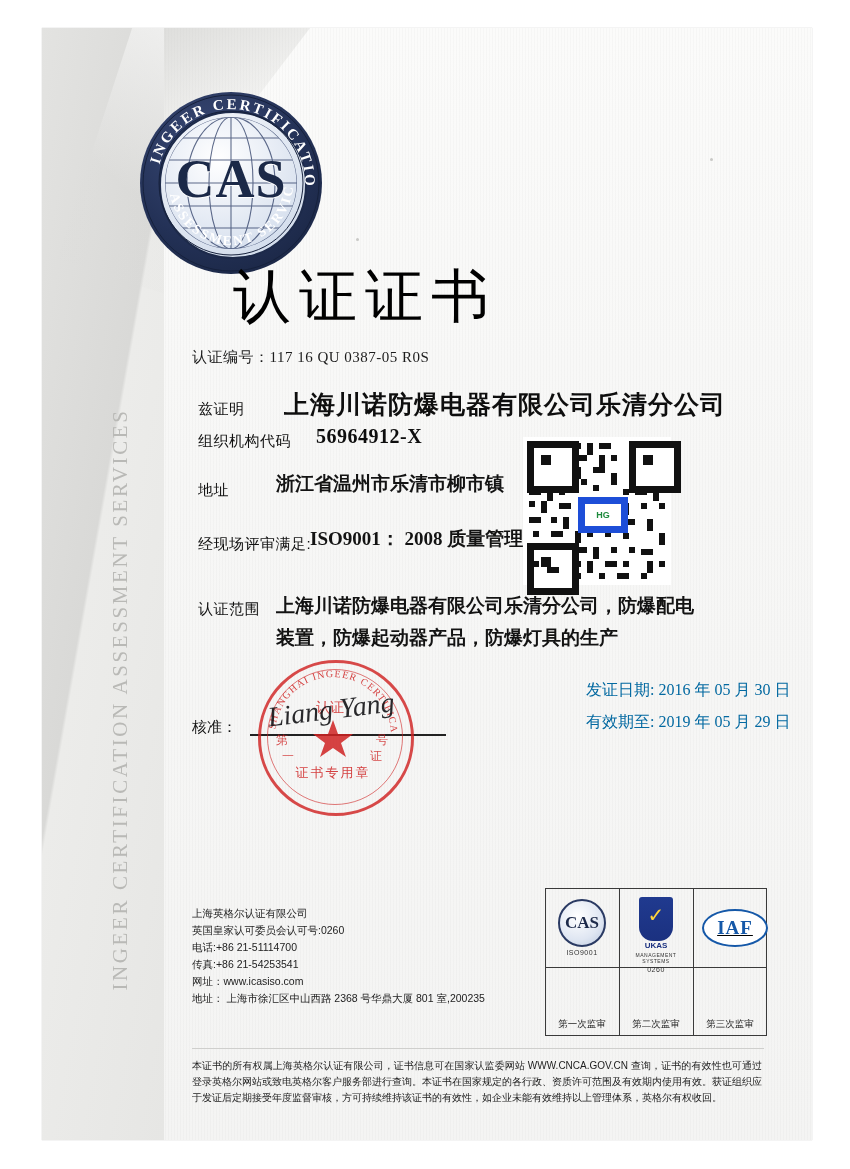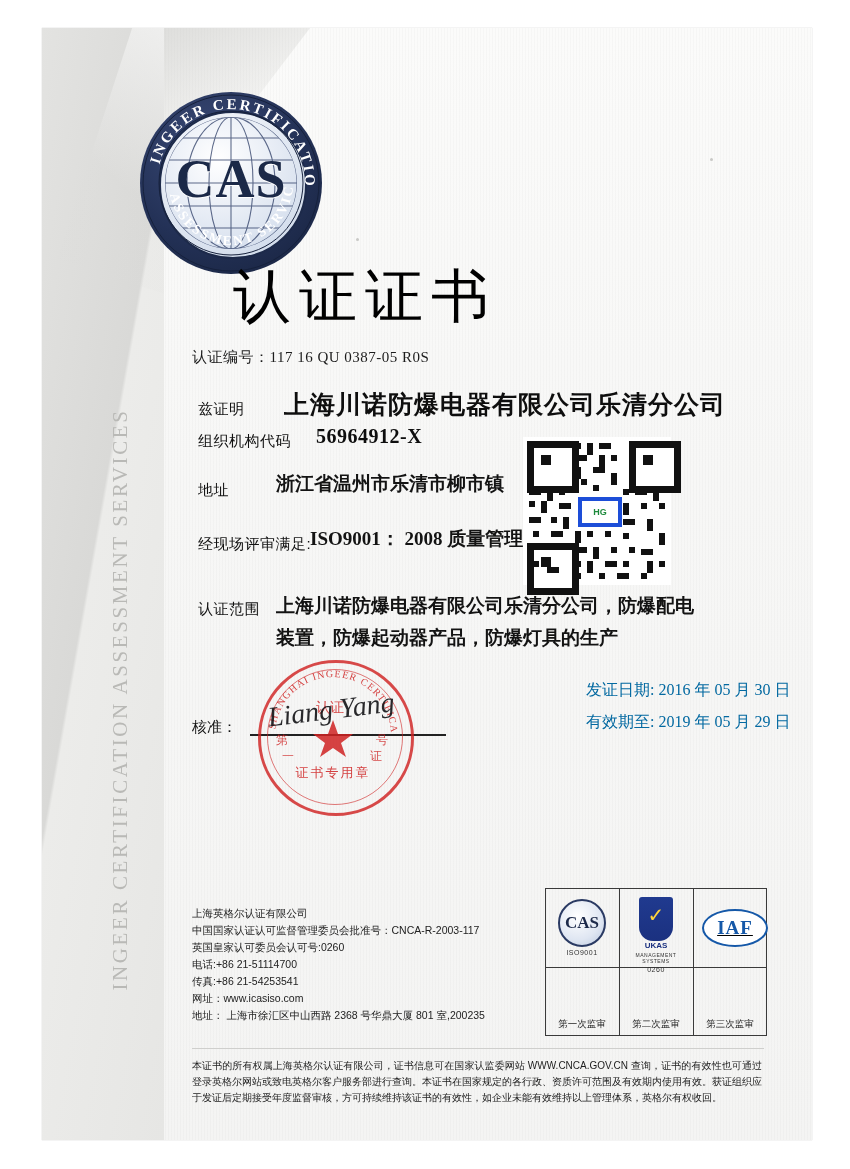--- a/index.html
+++ b/index.html
@@ -178,21 +178,21 @@
     position: absolute;
     left: 7px; top: 7px;
     width: 10px; height: 10px;
     background: #111;
   }
   .qr-logo {
     position: absolute;
     left: 55px; top: 60px;
     width: 36px; height: 22px;
     background: #fff;
-    border: 4px solid #1d4ed8;
+    border: 7px solid #1d4ed8;
     font-size: 9px;
     color: #1d8a3c;
     font-weight: bold;
     text-align: center;
     line-height: 22px;
     font-family: "Liberation Sans", sans-serif;
   }
 
   
   .seal {
@@ -554,21 +554,20 @@
     <span>发证日期:</span>
     <span>2016 年 05 月 30 日</span>
   </div>
   <div class="date-line" style="left:586px; top:712px;">
     <span>有效期至:</span>
     <span>2019 年 05 月 29 日</span>
   </div>
 
   <div class="footer-left">
     <div>上海英格尔认证有限公司</div>
-    <div>中国国家认证认可监督管理委员会批准号：CNCA-R-2003-117</div>
     <div>英国皇家认可委员会认可号:0260</div>
     <div>电话:+86 21-51114700</div>
     <div>传真:+86 21-54253541</div>
     <div>网址：www.icasiso.com</div>
     <div>地址： 上海市徐汇区中山西路 2368 号华鼎大厦 801 室,200235</div>
   </div>
 
   <div class="logo-table">
     <div class="vline" style="left:73px;"></div>
     <div class="vline" style="left:147px;"></div>

